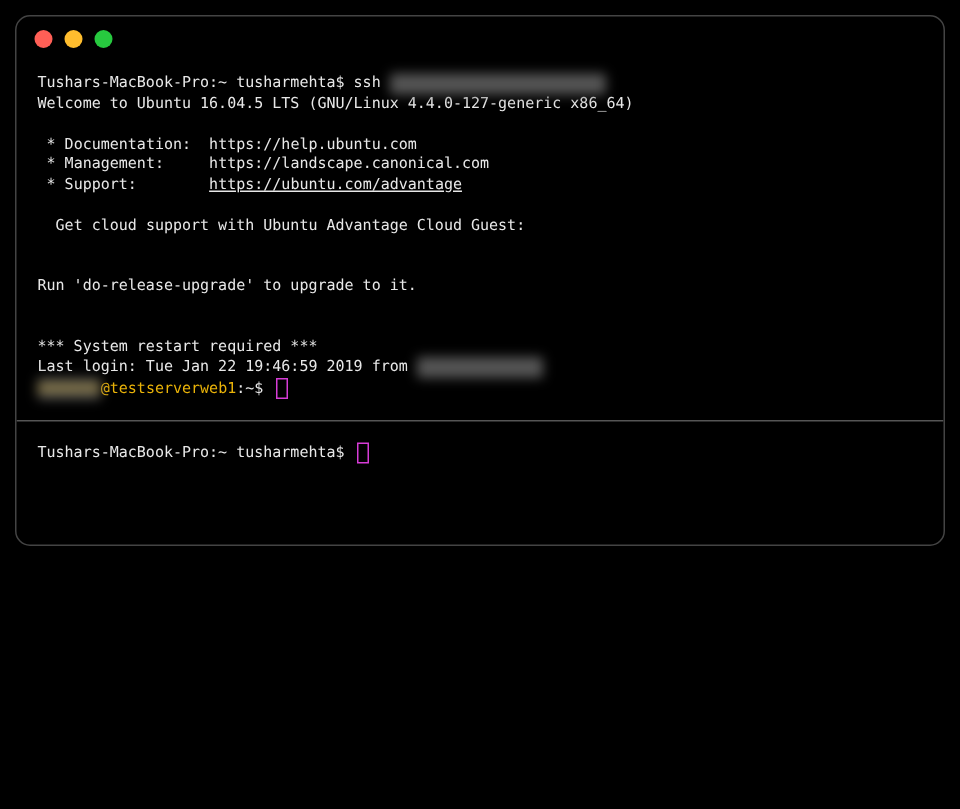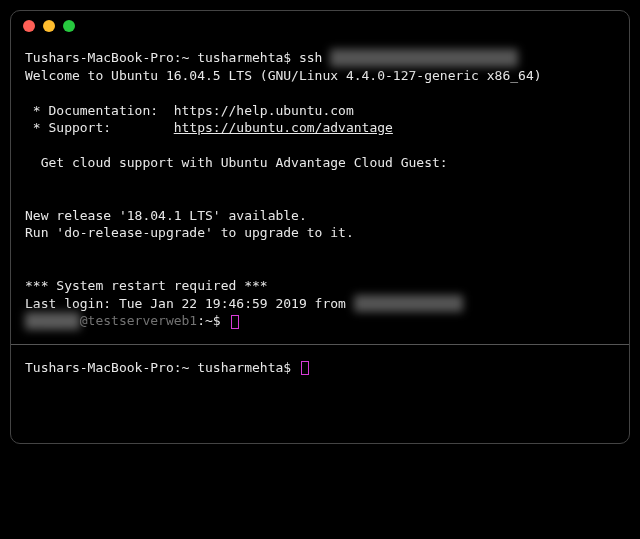--- a/index.html
+++ b/index.html
@@ -33,38 +33,38 @@
       width: 12px;
       height: 12px;
       border-radius: 50%;
     }
     .dot-red { background: #ff5f56; }
     .dot-yellow { background: #ffbd2e; }
     .dot-green { background: #27c93f; }
     .terminal-body {
       padding: 8px 14px 14px 14px;
       color: #e8e8e8;
-      font-size: 13px;
+      font-size: 10px;
       line-height: 1.35;
     }
     .pane-divider {
       border-top: 1px solid #555;
       margin: 14px -14px 14px -14px;
     }
     .blur {
       display: inline-block;
       background: #555;
       color: transparent;
       filter: blur(4px);
       border-radius: 2px;
     }
     .underline {
       text-decoration: underline;
     }
-    .green { color: #737373; }
+    .green { color: #eab308; }
     .cursor {
       display: inline-block;
       width: 8px;
       height: 14px;
       border: 1.5px solid #d63cd6;
       vertical-align: middle;
       margin-left: 2px;
     }
     .line { white-space: pre-wrap; }
     .blank { height: 1.35em; }
@@ -79,26 +79,26 @@
     <div class="dot dot-green"></div>
   </div>
 
   <div class="terminal-body">
 
     <div>
       <div class="line"><span>Tushars-MacBook-Pro:~ tusharmehta$ </span><span>ssh </span><span class="blur">xxxxxxxxxxxxxxxxxxxxxxxx</span></div>
       <div class="line">Welcome to Ubuntu 16.04.5 LTS (GNU/Linux 4.4.0-127-generic x86_64)</div>
       <div class="blank"></div>
       <div class="line"><span> * Documentation:  </span><span>https://help.ubuntu.com</span></div>
+      <div class="line"><span> * Management:     </span><span>https://landscape.canonical.com</span></div>
       <div class="line"><span> * Support:        </span><span class="underline">https://ubuntu.com/advantage</span></div>
       <div class="blank"></div>
       <div class="line">  Get cloud support with Ubuntu Advantage Cloud Guest:</div>
       <div class="blank"></div>
       <div class="blank"></div>
-      <div class="line">New release '18.04.1 LTS' available.</div>
       <div class="line">Run 'do-release-upgrade' to upgrade to it.</div>
       <div class="blank"></div>
       <div class="blank"></div>
       <div class="line">*** System restart required ***</div>
       <div class="line"><span>Last login: Tue Jan 22 19:46:59 2019 from </span><span class="blur">xxxxxxxxxxxxxx</span></div>
       <div class="line"><span class="green blur">xxxxxxx</span><span class="green">@testserverweb1</span><span>:~$ </span><span class="cursor"></span></div>
     </div>
 
     <div class="pane-divider"></div>
 

